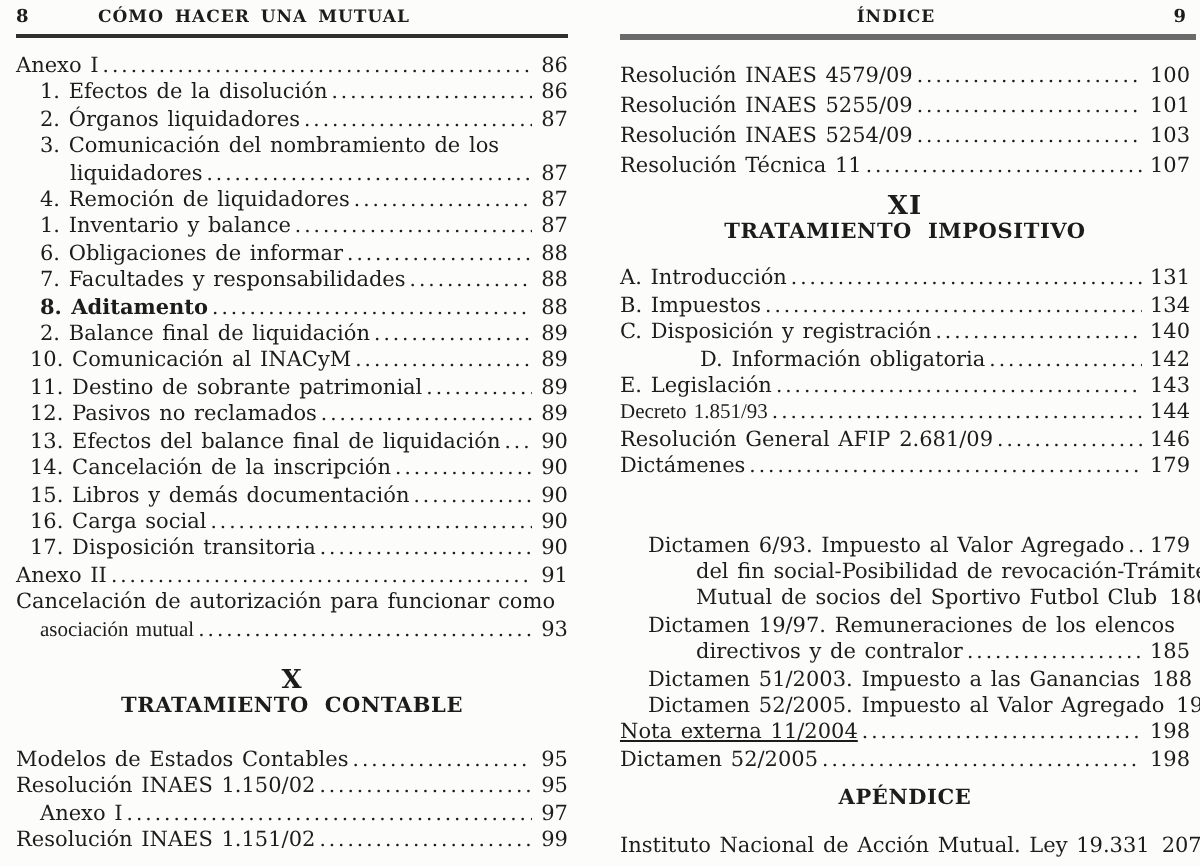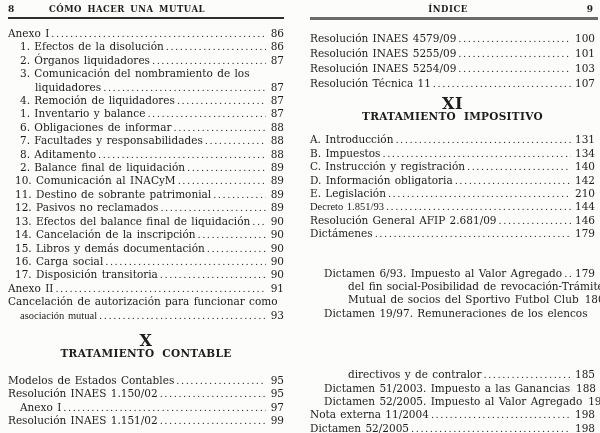--- a/index.html
+++ b/index.html
@@ -50,21 +50,21 @@
     content:"...................................................................................................................................................................";
     letter-spacing:1.5px; font-size:10px;
   }
   .pg { flex:0 0 auto; text-align:right; }
   .left  .pg { min-width:15px; }
   .right .pg { min-width:21px; }
 
   .section { text-align:center; font-weight:bold; }
   .left  .section { margin:12px 0 13px; }
   .right .section { margin:6px 0 10px; }
-  .sec-num   { font-size:16px; line-height:13.4px; letter-spacing:0.5px; }
+  .sec-num   { font-size:13px; line-height:13.4px; letter-spacing:0.5px; }
   .sec-title { font-size:10.5px; line-height:13.4px; letter-spacing:0.3px; word-spacing:4px; }
 </style>
 </head>
 <body>
 
 <div class="spread">
 
   <section class="page left">
     <div class="pg-header">
       <span class="pgnum">8</span>
@@ -109,21 +109,21 @@
           <span class="txt" style="padding-left: 12px;">6. Obligaciones de informar</span>
           <span class="dots"></span>
           <span class="pg">88</span>
         </div>
         <div class="row">
           <span class="txt" style="padding-left: 12px;">7. Facultades y responsabilidades</span>
           <span class="dots"></span>
           <span class="pg">88</span>
         </div>
         <div class="row">
-          <span class="txt" style="padding-left: 12px;">8. Aditamento</span>
+          <span class="txt" style="padding-left: 12px; font-weight: bold;">8. Aditamento</span>
           <span class="dots"></span>
           <span class="pg">88</span>
         </div>
         <div class="row">
           <span class="txt" style="padding-left: 12px;">2. Balance final de liquidación</span>
           <span class="dots"></span>
           <span class="pg">89</span>
         </div>
         <div class="row">
           <span class="txt" style="padding-left: 7px;">10. Comunicación al INACyM</span>
@@ -240,33 +240,33 @@
           <span class="txt" style="padding-left: 0px;">A. Introducción</span>
           <span class="dots"></span>
           <span class="pg">131</span>
         </div>
         <div class="row">
           <span class="txt" style="padding-left: 0px;">B. Impuestos</span>
           <span class="dots"></span>
           <span class="pg">134</span>
         </div>
         <div class="row">
-          <span class="txt" style="padding-left: 0px;">C. Instrucción y registración</span>
+          <span class="txt" style="padding-left: 0px;">C. Disposición y registración</span>
           <span class="dots"></span>
           <span class="pg">140</span>
         </div>
         <div class="row">
-          <span class="txt" style="padding-left: 0px;">D. Información obligatoria</span>
+          <span class="txt" style="padding-left: 0px; margin-left: 40px;">D. Información obligatoria</span>
           <span class="dots"></span>
           <span class="pg">142</span>
         </div>
         <div class="row">
           <span class="txt" style="padding-left: 0px;">E. Legislación</span>
           <span class="dots"></span>
-          <span class="pg">210</span>
+          <span class="pg">143</span>
         </div>
         <div class="row">
           <span class="txt" style="padding-left: 0px; font-family: Liberation Serif, serif;">Decreto 1.851/93</span>
           <span class="dots"></span>
           <span class="pg">144</span>
         </div>
         <div class="row">
           <span class="txt" style="padding-left: 0px;">Resolución General AFIP 2.681/09</span>
           <span class="dots"></span>
           <span class="pg">146</span>
@@ -286,36 +286,36 @@
         </div>
         <div class="row">
           <span class="txt" style="padding-left: 38px;">Mutual de socios del Sportivo Futbol Club</span>
           <span class="dots"></span>
           <span class="pg">180</span>
         </div>
         <div class="row">
           <span class="txt" style="padding-left: 14px;">Dictamen 19/97. Remuneraciones de los elencos</span>
         </div>
         <div class="row">
-          <span class="txt" style="padding-left: 38px; margin-top: 48px;">directivos y de contralor</span>
+          <span class="txt" style="padding-left: 38px;">directivos y de contralor</span>
           <span class="dots"></span>
           <span class="pg">185</span>
         </div>
         <div class="row">
           <span class="txt" style="padding-left: 14px;">Dictamen 51/2003. Impuesto a las Ganancias</span>
           <span class="dots"></span>
           <span class="pg">188</span>
         </div>
         <div class="row">
           <span class="txt" style="padding-left: 14px;">Dictamen 52/2005. Impuesto al Valor Agregado</span>
           <span class="dots"></span>
           <span class="pg">191</span>
         </div>
         <div class="row">
-          <span class="txt" style="padding-left: 0px;">Nota externa 11/2004</span>
+          <span class="txt" style="padding-left: 0px; text-decoration: underline;">Nota externa 11/2004</span>
           <span class="dots"></span>
           <span class="pg">198</span>
         </div>
         <div class="row">
           <span class="txt" style="padding-left: 0px; text-align: right;">Dictamen 52/2005</span>
           <span class="dots"></span>
           <span class="pg">198</span>
         </div>
         <div class="section">
           <div class="sec-title">APÉNDICE</div>

